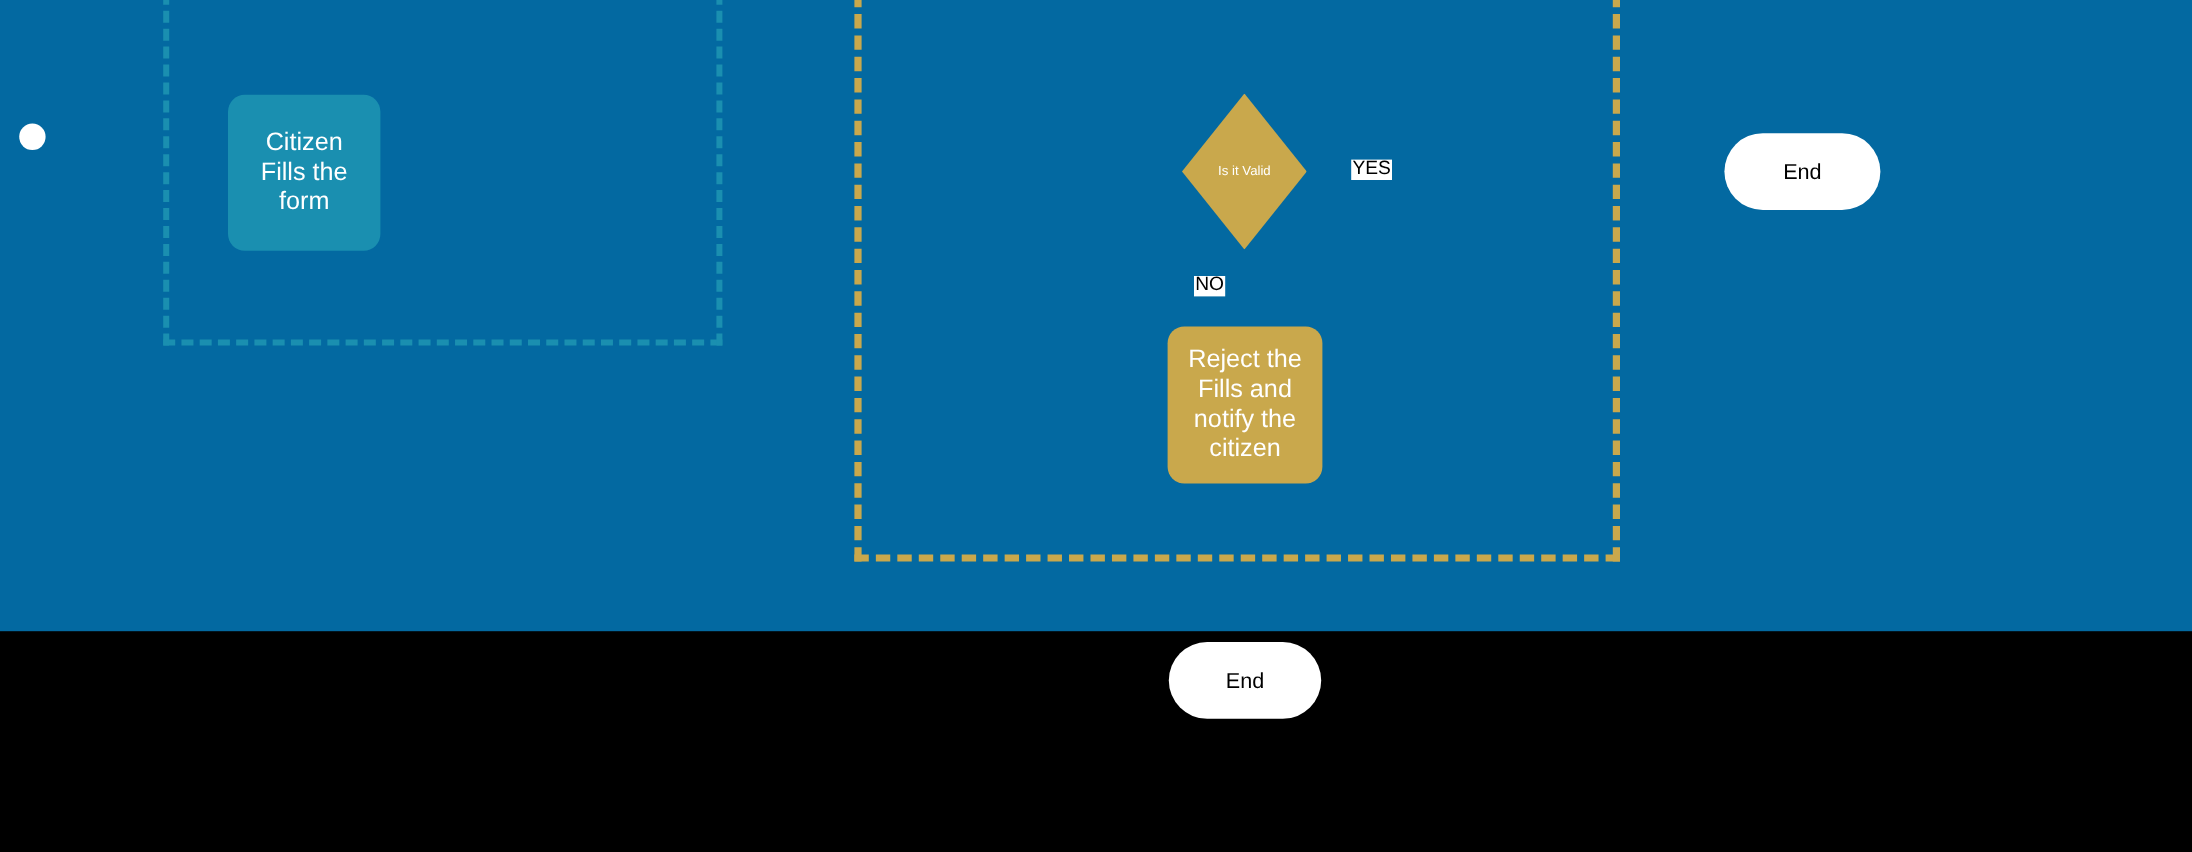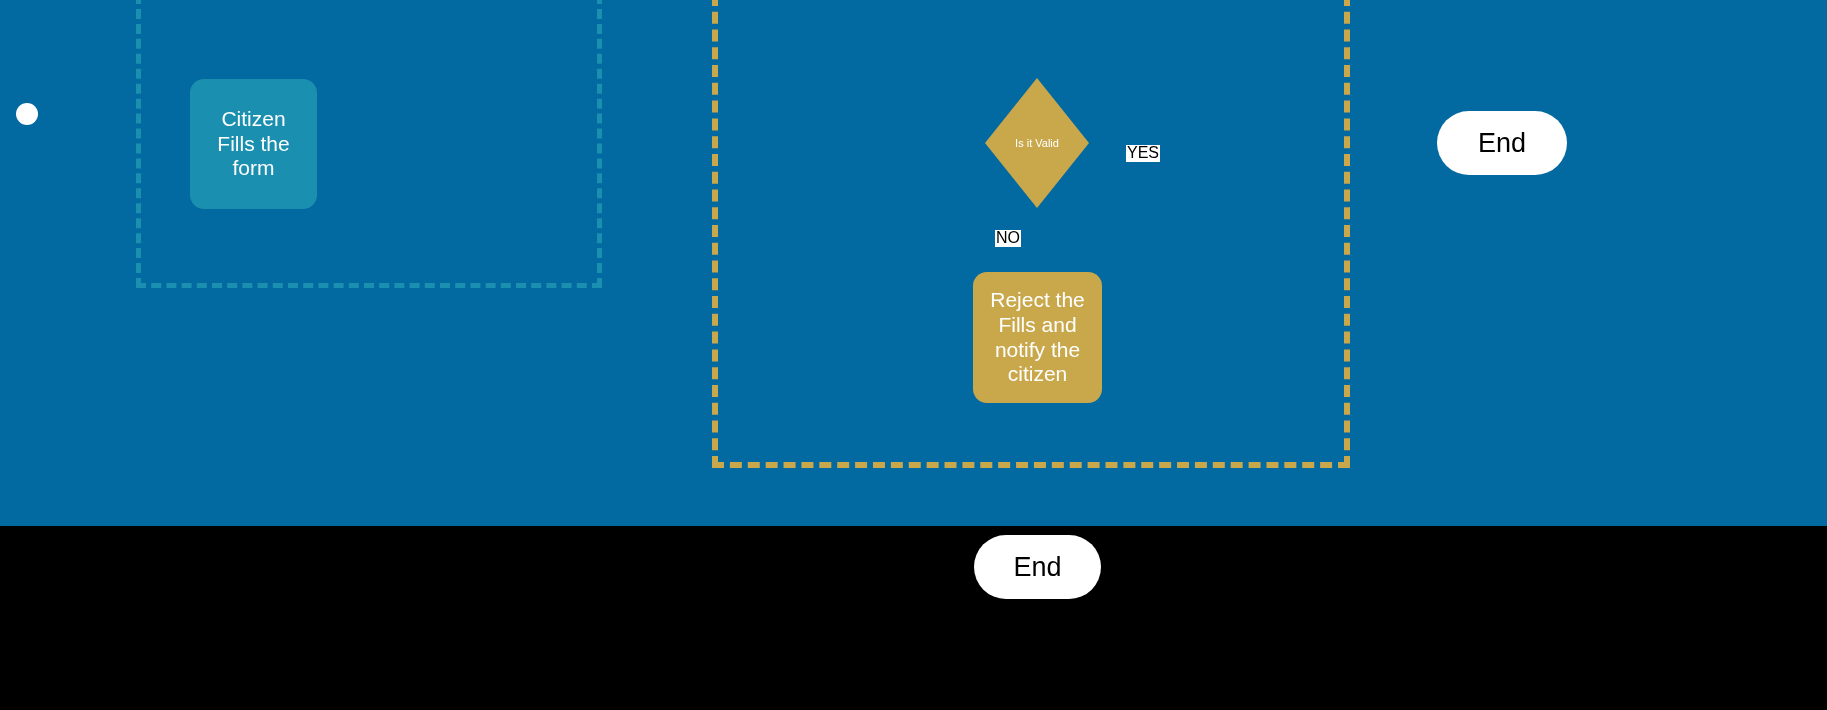--- a/index.html
+++ b/index.html
@@ -72,21 +72,21 @@
 
   
   .end-event {
     position: absolute;
     display: flex;
     align-items: center;
     justify-content: center;
     background: #ffffff;
     color: #000000;
     border-radius: 999px;
-    font-size: 27px;
+    font-size: 18px;
   }
 
   
   .gateway {
     position: absolute;
     width: 104px;
     height: 130px;
   }
   .gateway .diamond {
     position: absolute;
@@ -131,21 +131,21 @@
     <span>Citizen Fills the form</span>
   </div>
 
 
 
   <div class="gateway" style="left:985px; top:78px;">
     <div class="diamond"></div>
     <div class="gw-label">Is it Valid</div>
   </div>
 
-  <div class="edge-label" style="left:1126px; top:133px;margin-top:12px;">YES</div>
+  <div class="edge-label" style="left:1126px; top:133px;">YES</div>
 
   <div class="edge-label" style="left:995px; top:230px;">NO</div>
 
 
   <div class="node task gold" style="left:973px; top:272px; width:129px; height:131px;">
     <span>Reject the Fills and notify the citizen</span>
   </div>
 
   <div class="end-event" style="left:1437px; top:111px; width:130px; height:64px;">
     <span>End</span>

